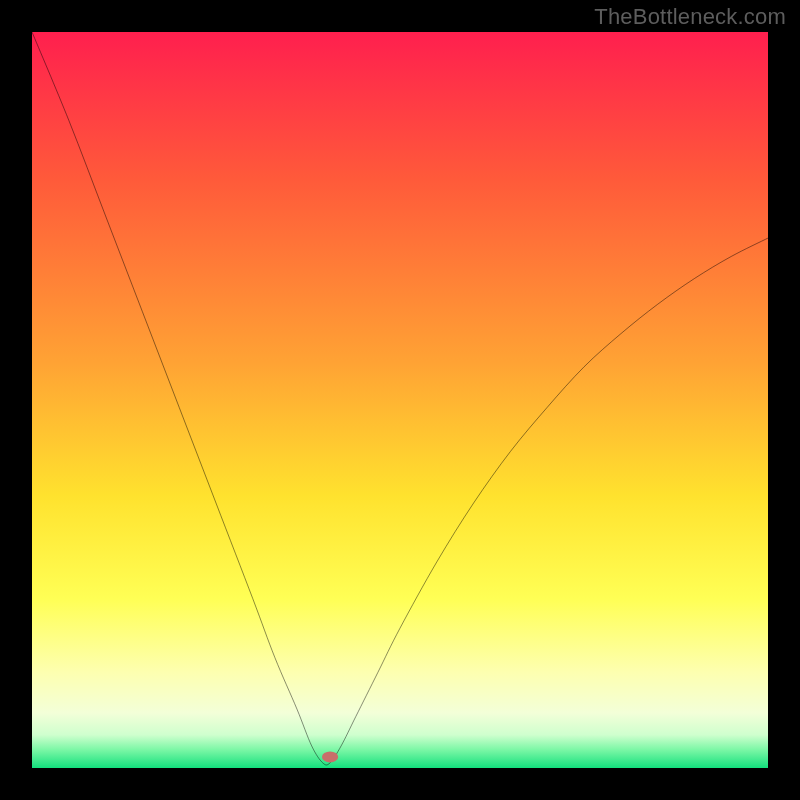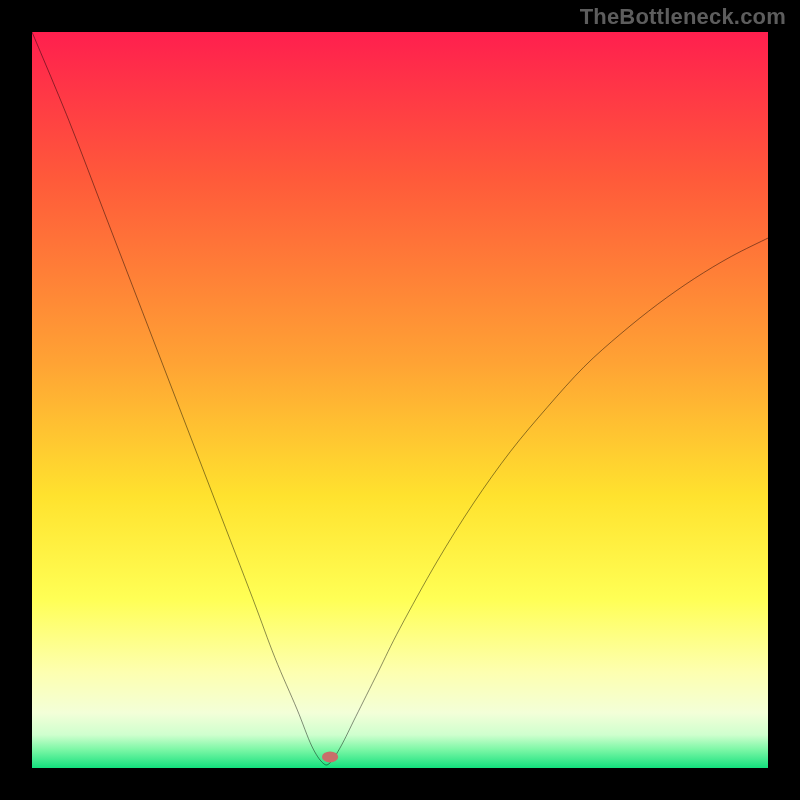--- a/index.html
+++ b/index.html
@@ -16,21 +16,21 @@
     width: 800px;
     height: 800px;
     background: #000;
   }
   .watermark {
     position: absolute;
     top: 4px;
     right: 14px;
     color: #5d5d5d;
     font-size: 22px;
-    font-weight: 700;
+    font-weight: 400;
     letter-spacing: 0.2px;
     z-index: 10;
   }
   svg.plot {
     position: absolute;
     left: 32px;
     top: 32px;
     width: 736px;
     height: 736px;
     display: block;

